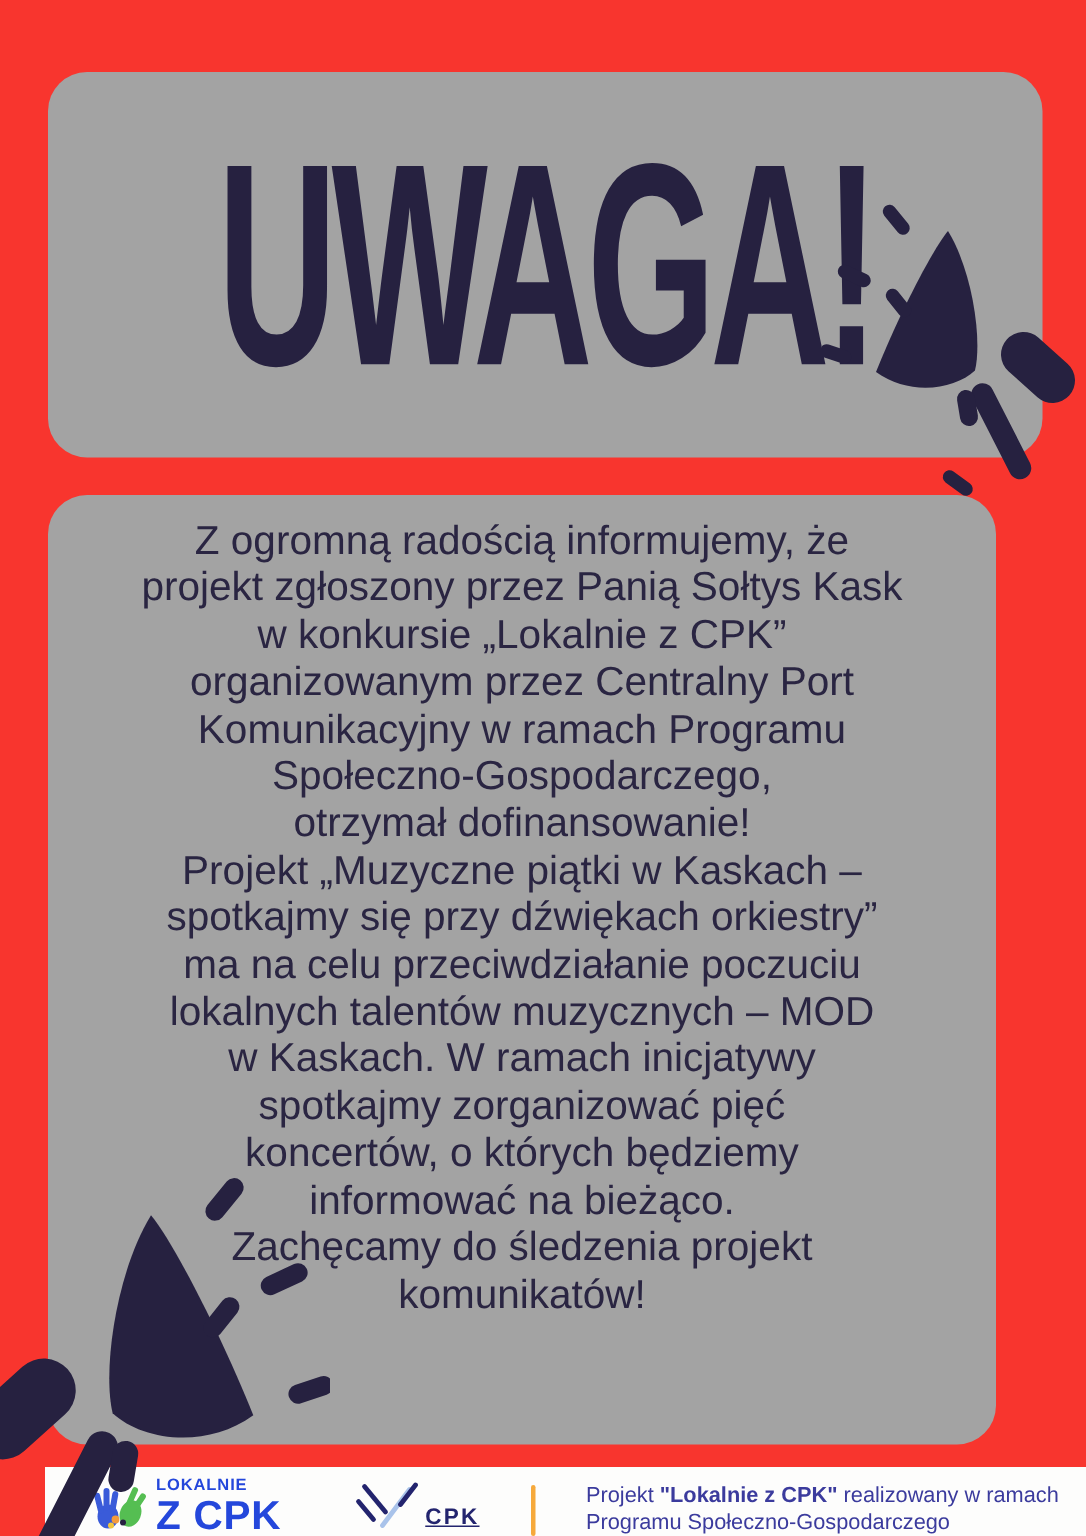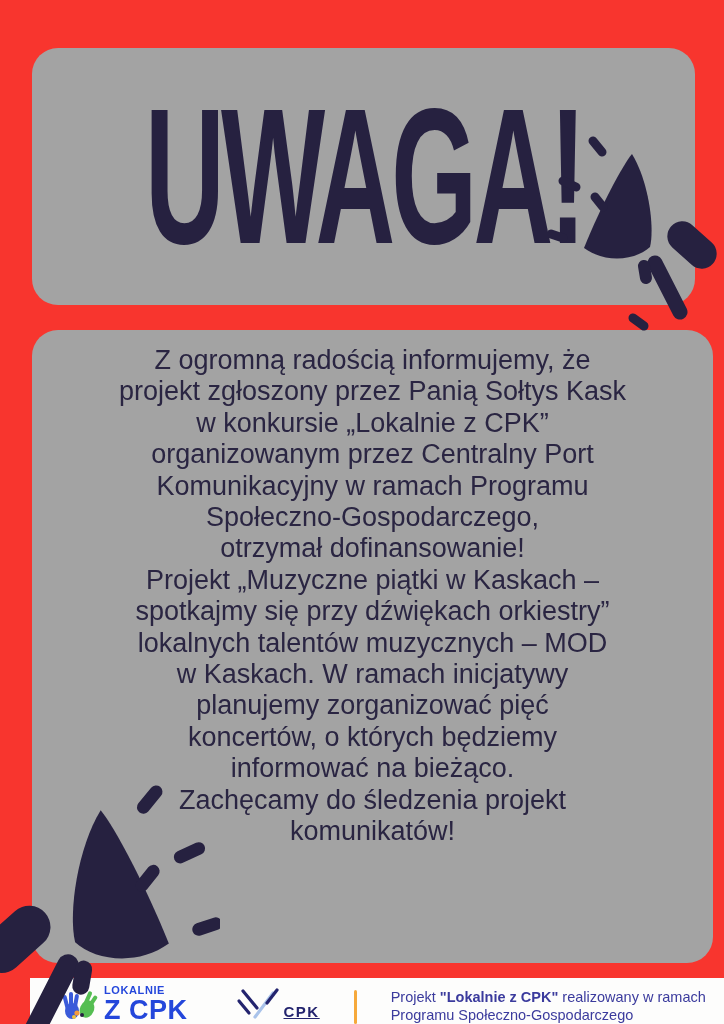--- a/index.html
+++ b/index.html
@@ -8,21 +8,21 @@
     background:#F8352E;
     font-family:"Liberation Sans",sans-serif;
   }
   .card{position:absolute;background:#a3a3a3;border-radius:26px;}
   .top-card{left:32px;top:48px;width:663px;height:257px;display:flex;align-items:center;justify-content:center;}
   .headline{
     color:#262140;font-weight:bold;font-size:178px;line-height:1;
     letter-spacing:-6px;white-space:nowrap;
     transform:scale(0.62,1.08);transform-origin:center center;
   }
-  .main-card{left:32px;top:330px;width:681px;height:633px;}
+  .main-card{left:32px;top:330px;width:632px;height:633px;}
   .body-text{
     position:absolute;left:18px;right:18px;top:15px;text-align:center;
     color:#2A2542;font-size:27px;line-height:31.4px;font-weight:400;
   }
   .megaphone{position:absolute;z-index:5;}
   .megaphone.top-right{left:548px;top:120px;width:176px;height:215px;}
   .megaphone.bottom-left{left:-30px;top:762px;width:250px;height:305px;transform:scaleX(-1);}
   .footer{
     position:absolute;left:30px;top:978px;width:717px;height:46px;
     background:#FDFDFC;display:flex;align-items:flex-end;z-index:4;
@@ -64,23 +64,24 @@
     <div class="body-text">
       <div>Z ogromną radością informujemy, że</div>
       <div>projekt zgłoszony przez Panią Sołtys Kask</div>
       <div>w konkursie „Lokalnie z CPK”</div>
       <div>organizowanym przez Centralny Port</div>
       <div>Komunikacyjny w ramach Programu</div>
       <div>Społeczno-Gospodarczego,</div>
       <div>otrzymał dofinansowanie!</div>
       <div>Projekt „Muzyczne piątki w Kaskach –</div>
       <div>spotkajmy się przy dźwiękach orkiestry”</div>
+      <div>ma na celu przeciwdziałanie poczuciu</div>
       <div>lokalnych talentów muzycznych – MOD</div>
       <div>w Kaskach. W ramach inicjatywy</div>
-      <div>planujemy zorganizować pięć</div>
+      <div>spotkajmy zorganizować pięć</div>
       <div>koncertów, o których będziemy</div>
       <div>informować na bieżąco.</div>
       <div>Zachęcamy do śledzenia projekt</div>
       <div>komunikatów!</div>
     </div>
   </div>
 
   <svg class="megaphone bottom-left" viewBox="0 0 176 215" xmlns="http://www.w3.org/2000/svg" preserveAspectRatio="none">
     <g fill="#262140" stroke="#262140">
       <path stroke="none" d="M84,34 C74,46 52,88 36,128 C58,144 88,140 102,127 C107,106 100,60 84,34 Z"></path>

